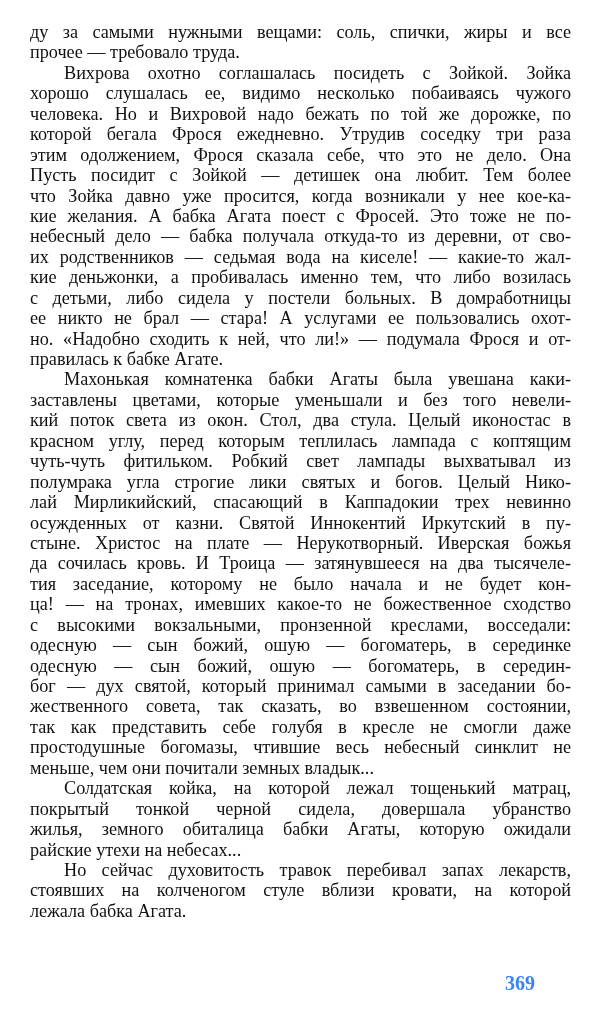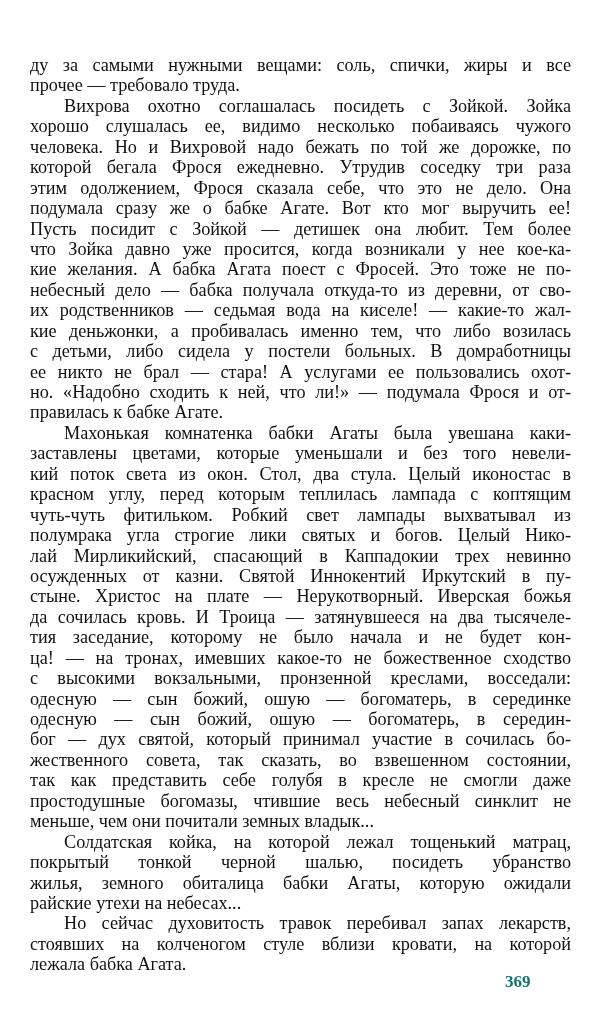--- a/index.html
+++ b/index.html
@@ -1,37 +1,36 @@
 <!DOCTYPE html>
 <html><head>
 <meta charset="utf-8">
 <style>
   html, body { margin: 0; padding: 0; background: #ffffff; }
   body { width: 600px; height: 1020px; position: relative; overflow: hidden; }
   .page { position: absolute; left: 30px; top: 22px; width: 541px;
           font-family: "Liberation Serif", "DejaVu Serif", serif; font-size: 18.2px;
-          line-height: 20.45px; color: #111; margin-top: 33px; }
+          line-height: 20.45px; color: #111; }
   .line { display: block; white-space: nowrap; text-align: justify; text-align-last: justify; height: 20.45px; }
   .line.last { text-align-last: left; }
   .line.indent { padding-left: 34px; }
   .pagenum { position: absolute; left: 505px; top: 972px; font-family: "Liberation Serif", serif;
-             font-size: 17px; font-weight: bold; color: #0f766e; }
+             font-size: 20px; font-weight: bold; color: #3b82f6; }
 </style>
 </head>
 <body>
 
 <div class="page" id="page">
     <span class="line">ду за самыми нужными вещами: соль, спички, жиры и все</span>
     <span class="line last">прочее — требовало труда.</span>
     <span class="line indent">Вихрова охотно соглашалась посидеть с Зойкой. Зойка</span>
     <span class="line">хорошо слушалась ее, видимо несколько побаиваясь чужого</span>
     <span class="line">человека. Но и Вихровой надо бежать по той же дорожке, по</span>
     <span class="line">которой бегала Фрося ежедневно. Утрудив соседку три раза</span>
     <span class="line">этим одолжением, Фрося сказала себе, что это не дело. Она</span>
-    <span class="line">подумала сразу же о бабке Агате. Вот кто мог выручить ее!</span>
     <span class="line">Пусть посидит с Зойкой — детишек она любит. Тем более</span>
     <span class="line">что Зойка давно уже просится, когда возникали у нее кое-ка-</span>
     <span class="line">кие желания. А бабка Агата поест с Фросей. Это тоже не по-</span>
     <span class="line">небесный дело — бабка получала откуда-то из деревни, от сво-</span>
     <span class="line">их родственников — седьмая вода на киселе! — какие-то жал-</span>
     <span class="line">кие деньжонки, а пробивалась именно тем, что либо возилась</span>
     <span class="line">с детьми, либо сидела у постели больных. В домработницы</span>
     <span class="line">ее никто не брал — стара! А услугами ее пользовались охот-</span>
     <span class="line">но. «Надобно сходить к ней, что ли!» — подумала Фрося и от-</span>
     <span class="line last">правилась к бабке Агате.</span>
@@ -43,26 +42,26 @@
     <span class="line">полумрака угла строгие лики святых и богов. Целый Нико-</span>
     <span class="line">лай Мирликийский, спасающий в Каппадокии трех невинно</span>
     <span class="line">осужденных от казни. Святой Иннокентий Иркутский в пу-</span>
     <span class="line">стыне. Христос на плате — Нерукотворный. Иверская божья</span>
     <span class="line">да сочилась кровь. И Троица — затянувшееся на два тысячеле-</span>
     <span class="line">тия заседание, которому не было начала и не будет кон-</span>
     <span class="line">ца! — на тронах, имевших какое-то не божественное сходство</span>
     <span class="line">с высокими вокзальными, пронзенной креслами, восседали:</span>
     <span class="line">одесную — сын божий, ошую — богоматерь, в серединке</span>
     <span class="line">одесную — сын божий, ошую — богоматерь, в середин-</span>
-    <span class="line">бог — дух святой, который принимал участие в сочилась бо-</span>
+    <span class="line">бог — дух святой, который принимал самыми в заседании бо-</span>
     <span class="line">жественного совета, так сказать, во взвешенном состоянии,</span>
     <span class="line">так как представить себе голубя в кресле не смогли даже</span>
     <span class="line">простодушные богомазы, чтившие весь небесный синклит не</span>
     <span class="line last">меньше, чем они почитали земных владык...</span>
     <span class="line indent">Солдатская койка, на которой лежал тощенький матрац,</span>
-    <span class="line">покрытый тонкой черной шалью, посидеть убранство</span>
+    <span class="line">покрытый тонкой черной сидела, довершала убранство</span>
     <span class="line">жилья, земного обиталица бабки Агаты, которую ожидали</span>
     <span class="line last">райские утехи на небесах...</span>
     <span class="line indent">Но сейчас духовитость травок перебивал запах лекарств,</span>
     <span class="line">стоявших на колченогом стуле вблизи кровати, на которой</span>
     <span class="line last">лежала бабка Агата.</span>
   </div>
 <div class="pagenum">369</div>
 
 </body></html>

